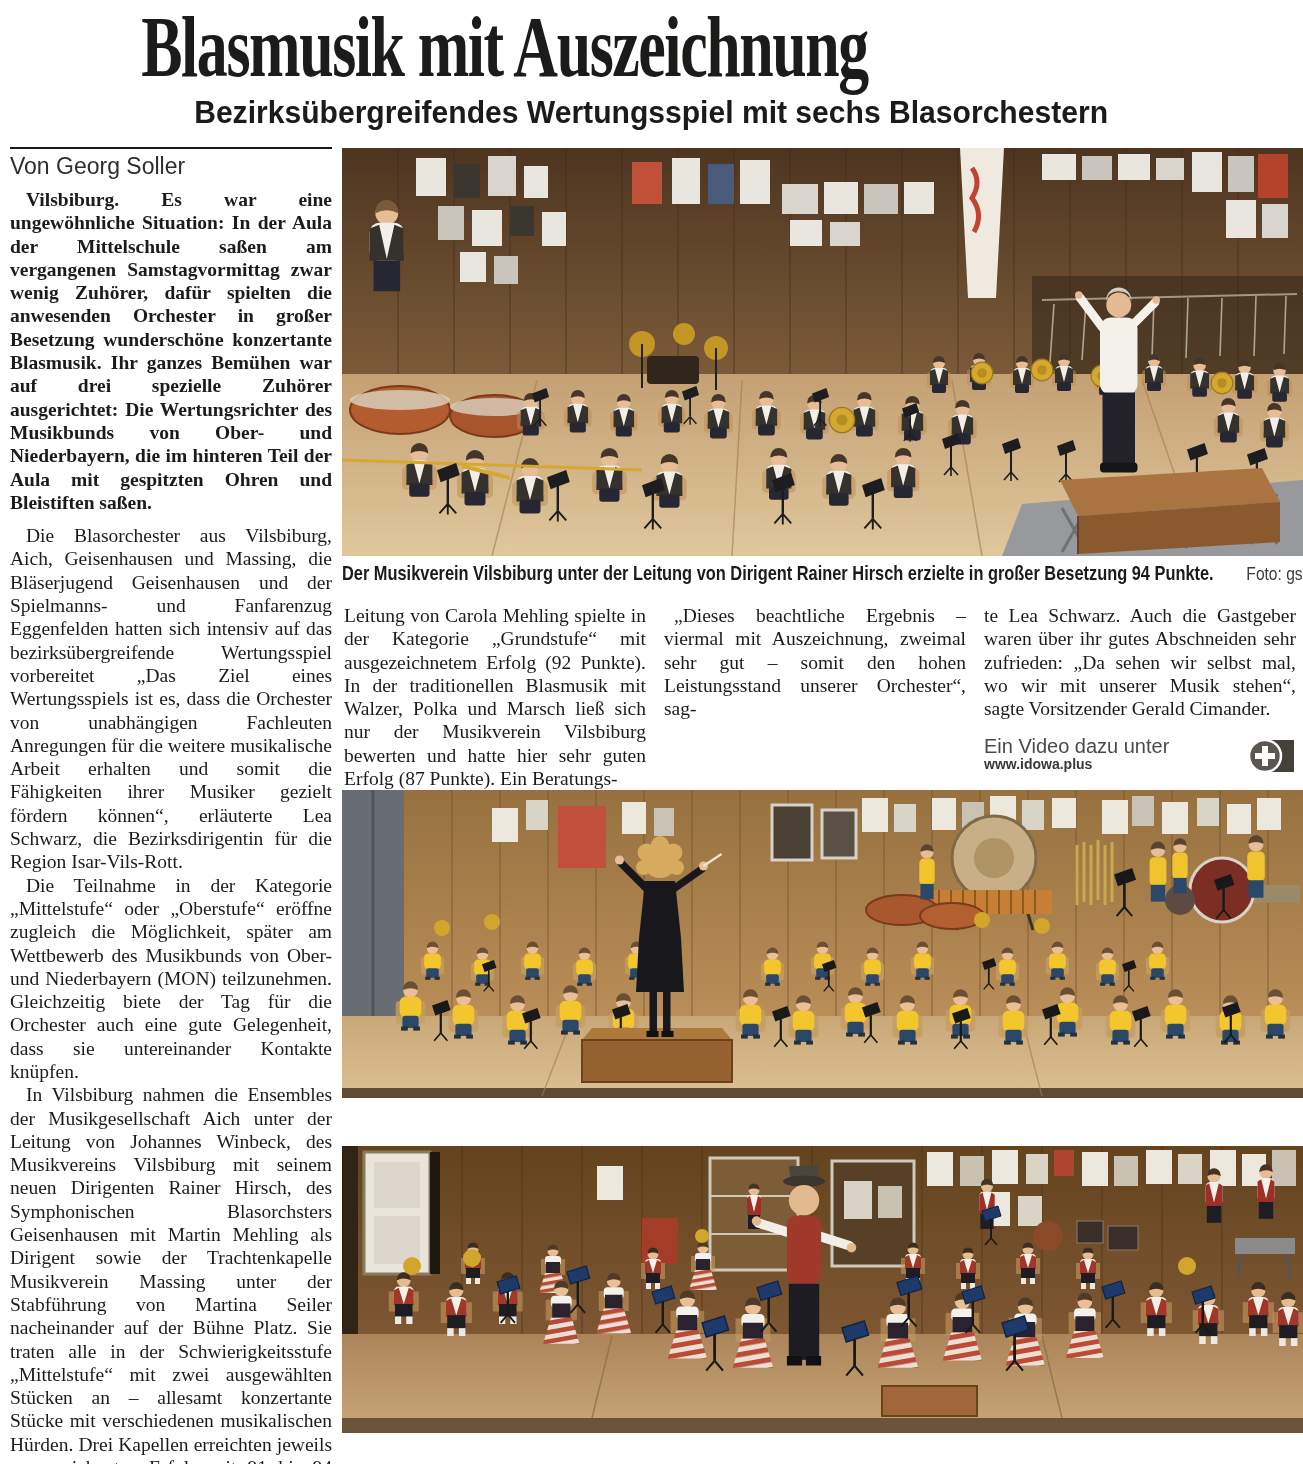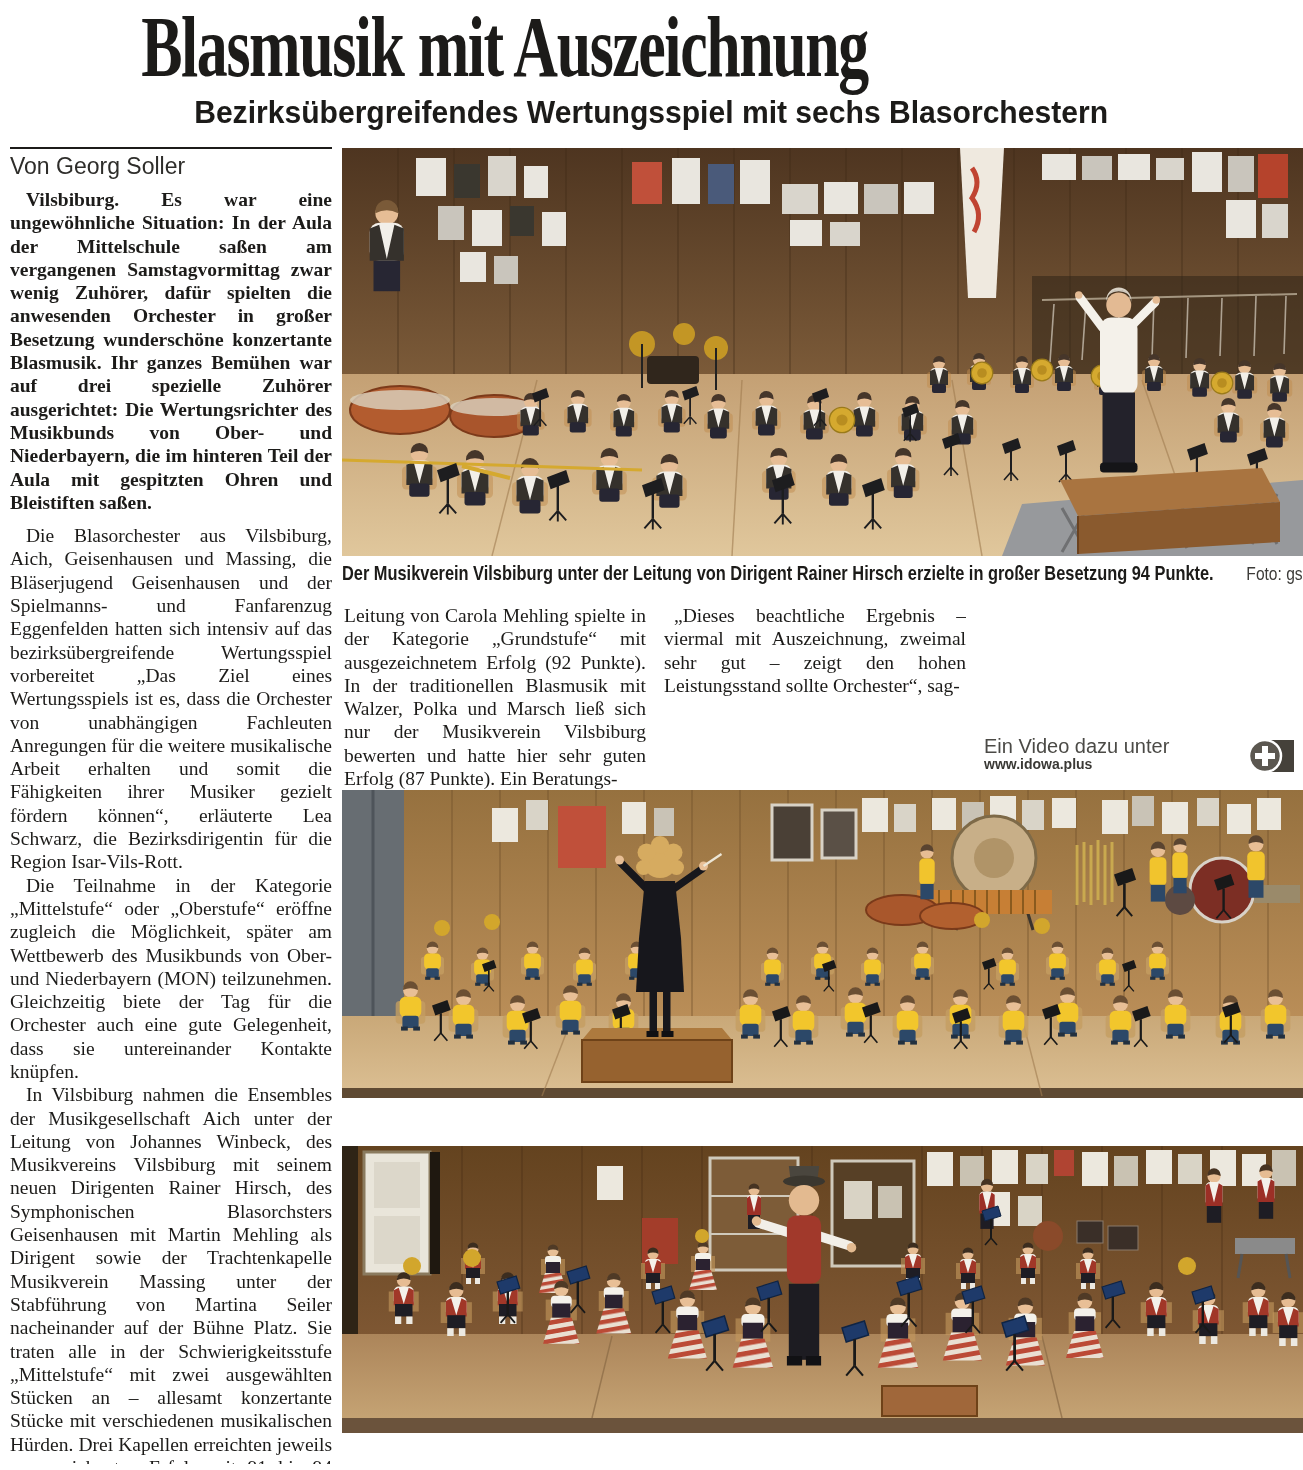--- a/index.html
+++ b/index.html
@@ -269,21 +269,24 @@
   </figure>
   <div class="caption" id="caption1">
     <span class="text">Der Musikverein Vilsbiburg unter der Leitung von Dirigent Rainer Hirsch erzielte in großer Besetzung 94 Punkte.</span>
     <span class="credit">Foto: gs</span>
   </div>
 
   <div class="midcol bodytext" id="midcol1">
     <p class="noindent">Leitung von Carola Mehling spielte in der Kategorie „Grundstufe“ mit ausgezeichnetem Erfolg (92 Punkte). In der traditionellen Blasmusik mit Walzer, Polka und Marsch ließ sich nur der Musikverein Vilsbiburg bewerten und hatte hier sehr guten Erfolg (87 Punkte). Ein Beratungs-</p>
   </div>
   <div class="midcol bodytext" id="midcol2">
-    <p class="smallindent">„Dieses beachtliche Ergebnis – viermal mit Auszeichnung, zweimal sehr gut – zeigt den hohen Leistungsstand sollte Orchester“, sag-</p>
+    <p class="smallindent">„Dieses beachtliche Ergebnis – viermal mit Auszeichnung, zweimal sehr gut – somit den hohen Leistungsstand unserer Orchester“, sag-</p>
+  </div>
+  <div class="midcol bodytext" id="midcol3">
+    <p class="noindent">te Lea Schwarz. Auch die Gastgeber waren über ihr gutes Abschneiden sehr zufrieden: „Da sehen wir selbst mal, wo wir mit unserer Musik stehen“, sagte Vorsitzender Gerald Cimander.</p>
   </div>
 
   <div class="video-note">
     <div class="video-line1">Ein Video dazu unter</div>
     <div class="video-link">www.idowa.plus</div>
   </div>
   <div class="plus-wrap">
     <svg width="48" height="38" viewBox="0 0 48 38">
       <rect x="17" y="3" width="30" height="32" fill="#45413a"></rect>
       <circle cx="18" cy="19" r="16" fill="#5b5750" stroke="#ffffff" stroke-width="2.5"></circle>

